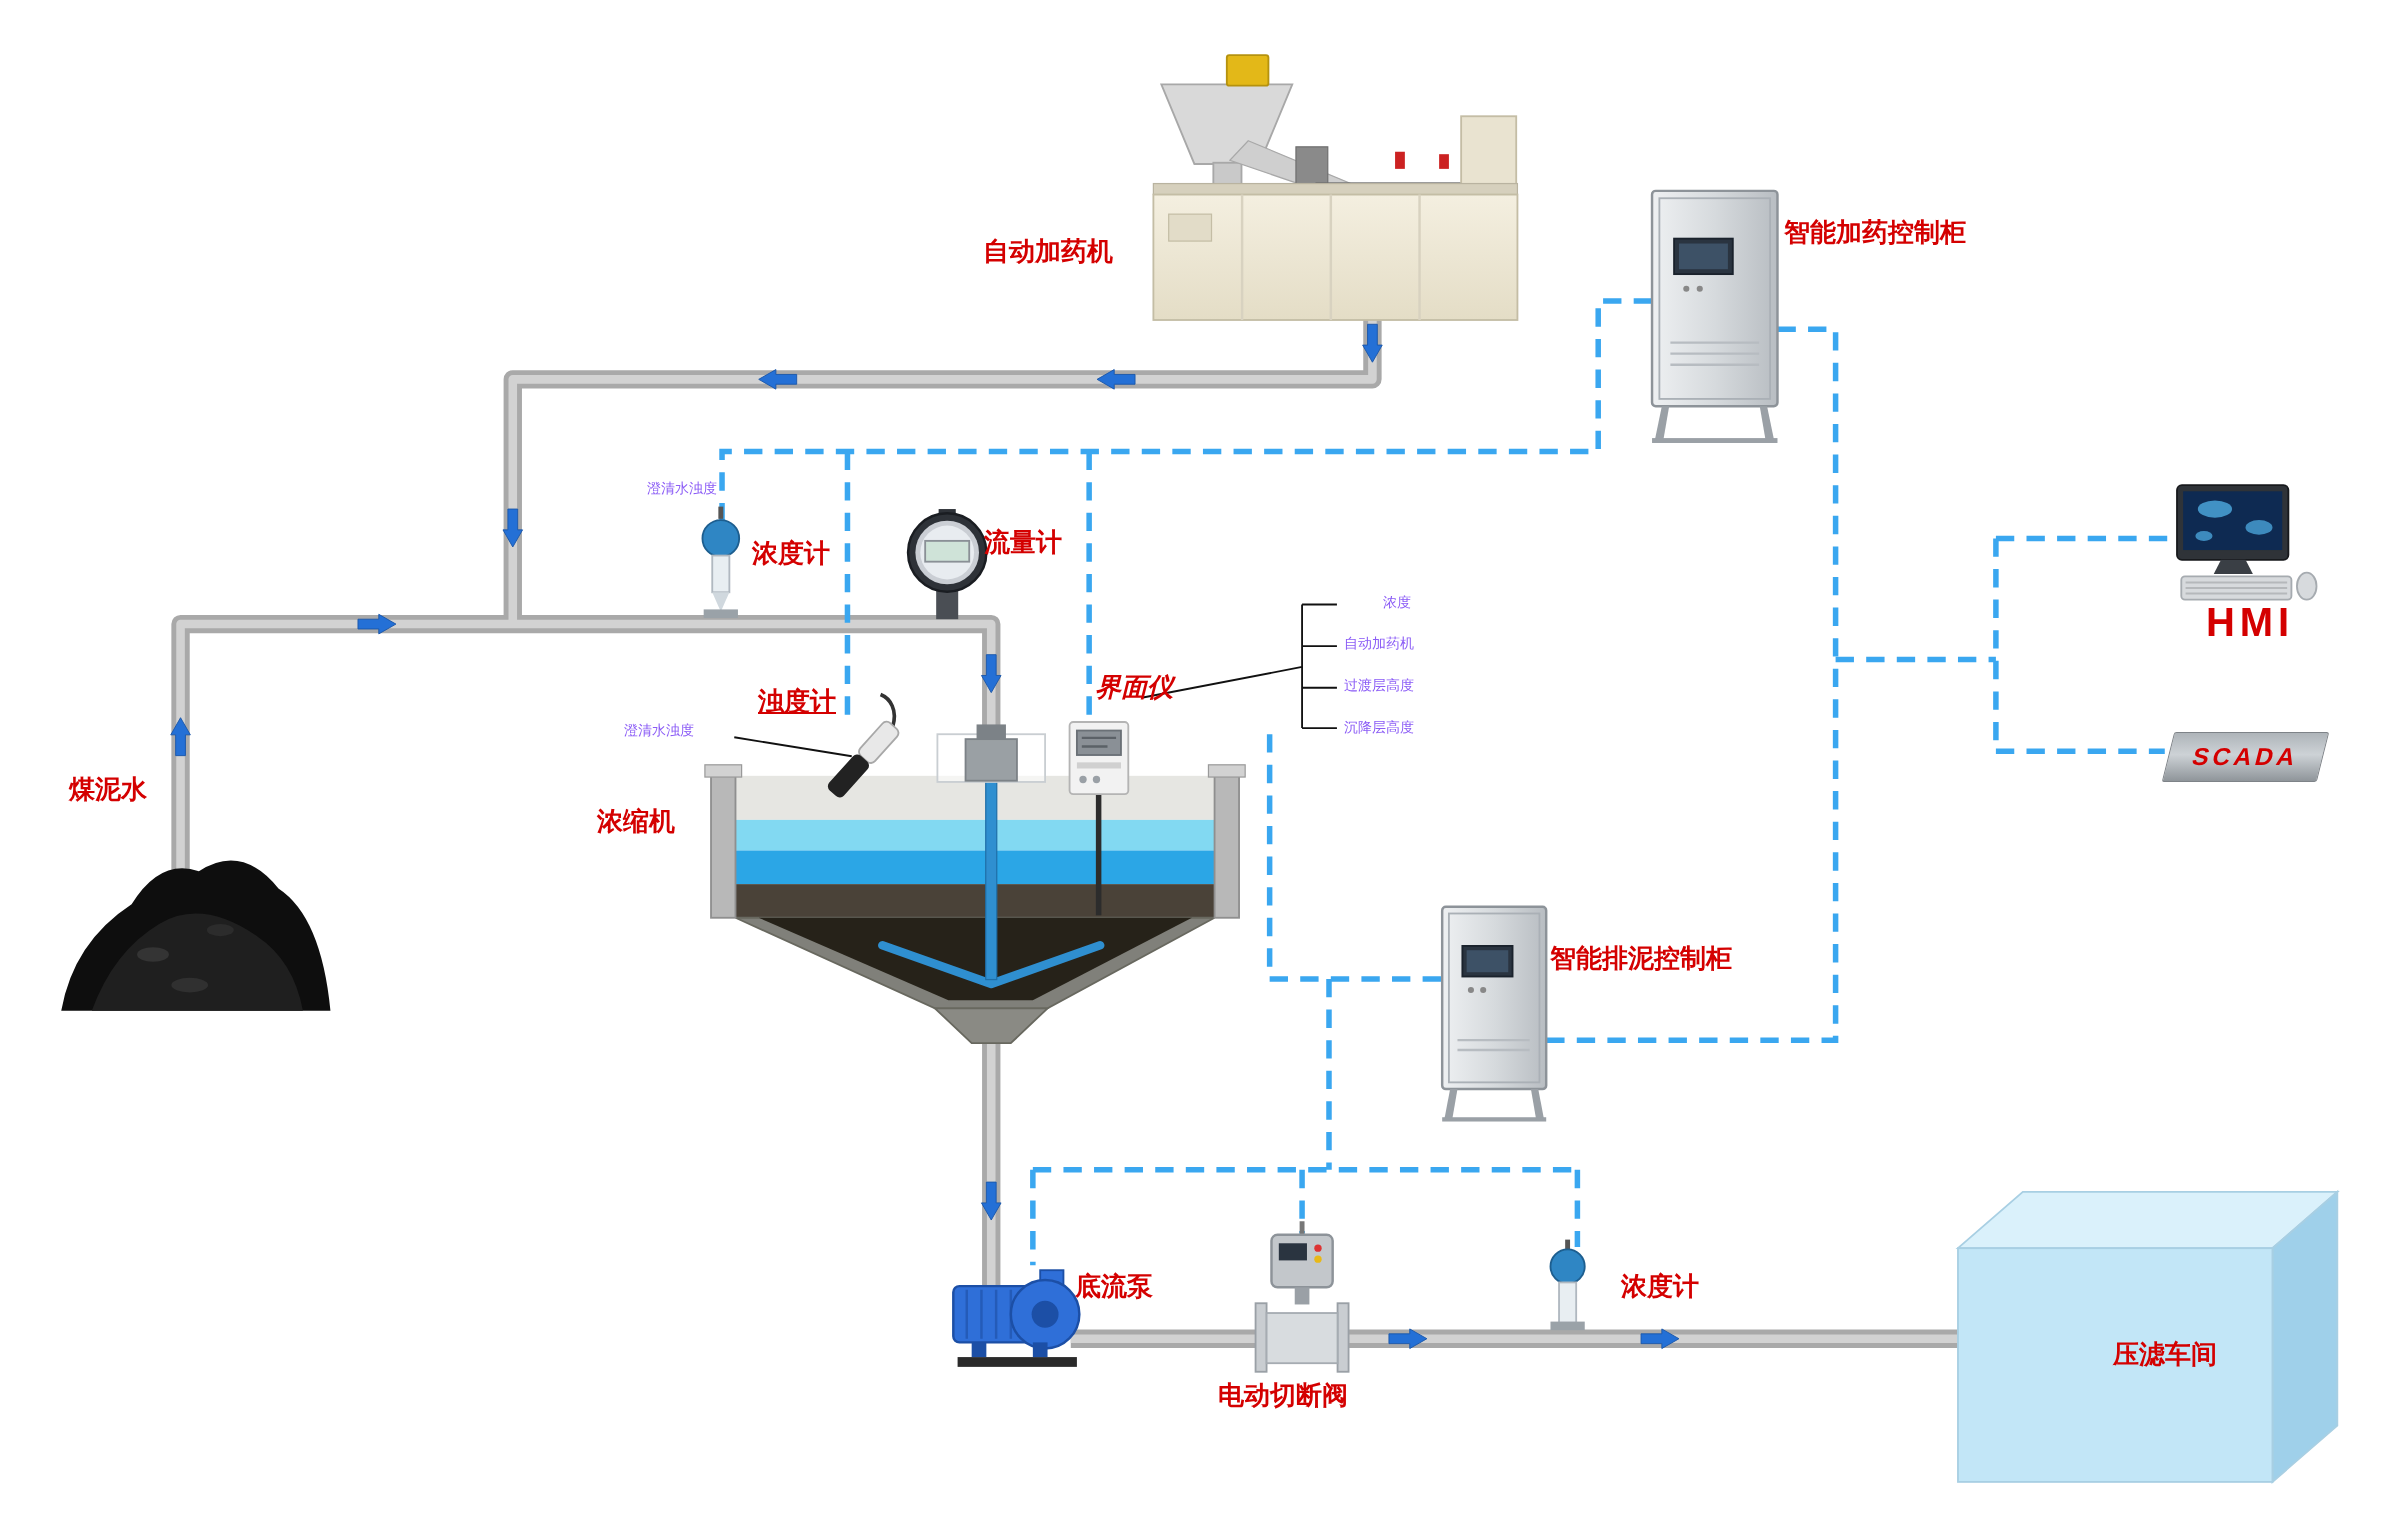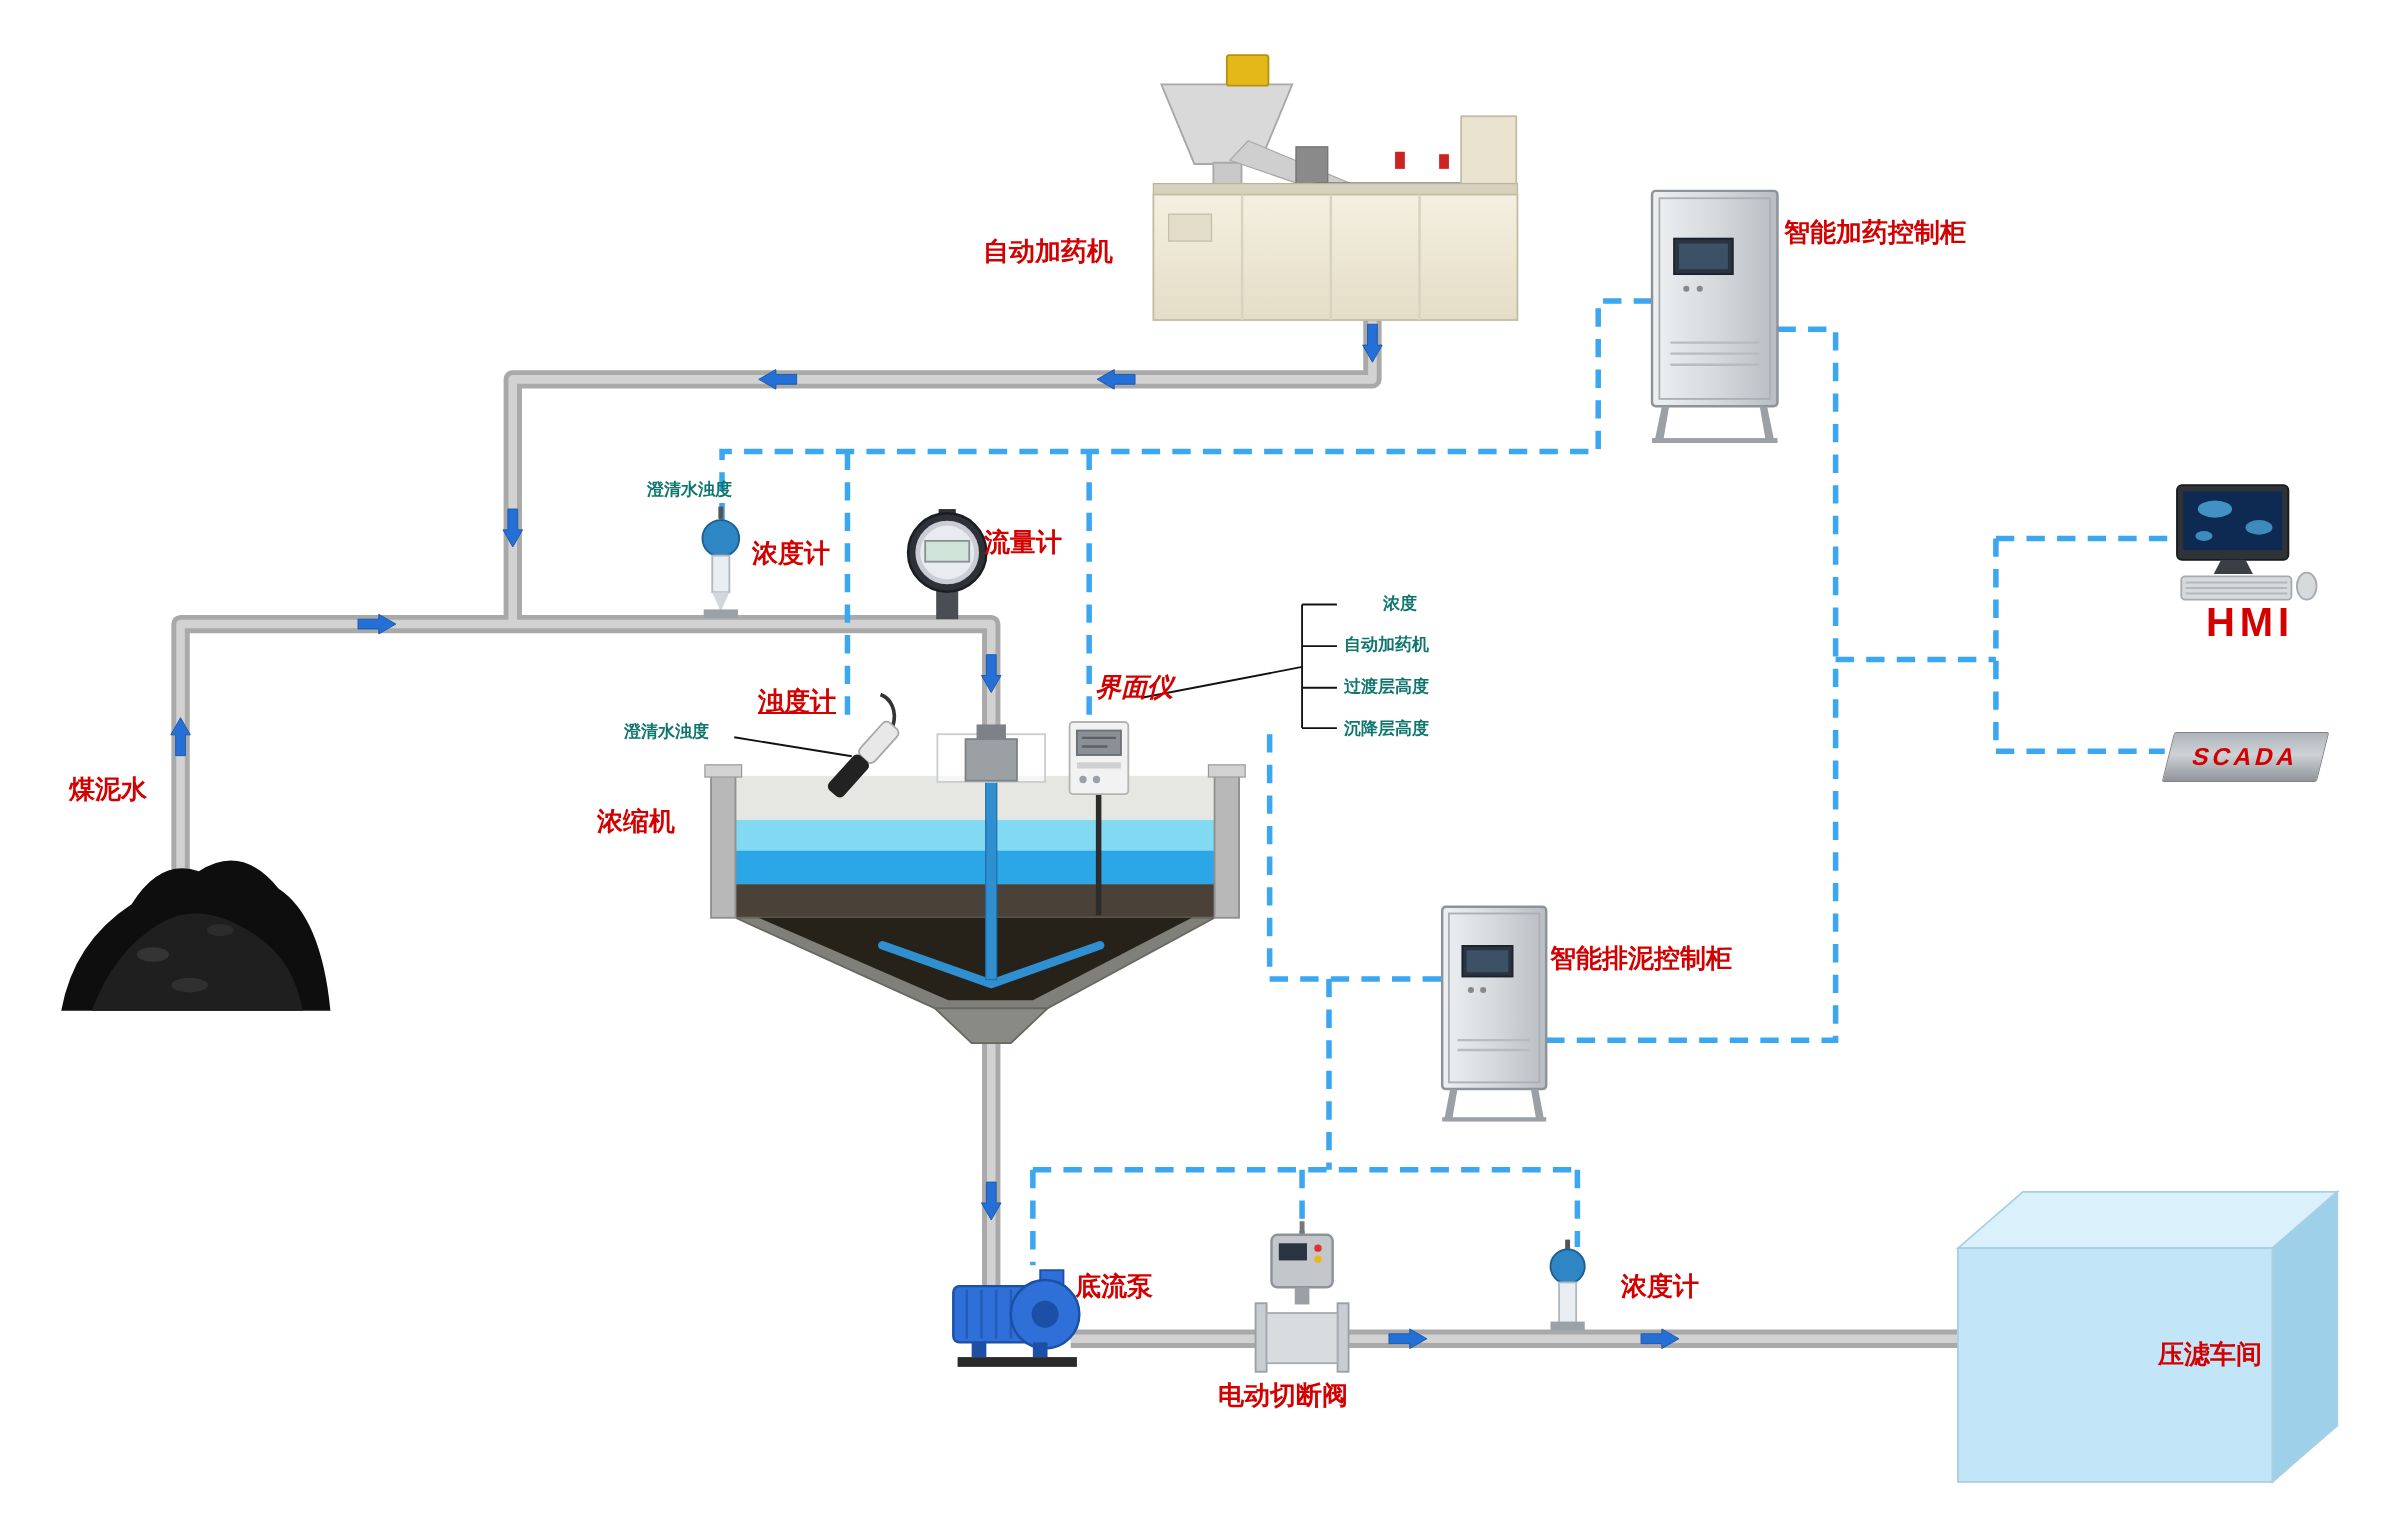--- a/index.html
+++ b/index.html
@@ -6,21 +6,21 @@
   #canvas {
     position:relative; width:2401px; height:1518px; background:#ffffff;
     overflow:hidden; font-family:"Liberation Sans", sans-serif;
   }
   #net { position:absolute; left:0; top:0; width:2401px; height:1518px; }
   .lbl-red {
     position:absolute; color:#d40000; font-weight:bold; font-size:26px;
     line-height:1.15; white-space:nowrap;
   }
   .lbl-black {
-    position:absolute; color:#0f766e; font-weight:700; font-size:17px;
+    position:absolute; color:#8b5cf6; font-weight:400; font-size:14px;
     line-height:1.1; white-space:nowrap;
   }
   .lbl-hmi { font-size:40px; letter-spacing:4.9px; }
   .arrow { fill:#2470d6; stroke:#1a57a8; stroke-width:1.5; }
   .pipe-base { fill:none; stroke:#a9a9a9; stroke-width:30; stroke-linejoin:round; stroke-linecap:butt; }
   .pipe-hi   { fill:none; stroke:#d2d2d2; stroke-width:14; stroke-linejoin:round; stroke-linecap:butt; }
   .sig { fill:none; stroke:#3aa7f0; stroke-width:9; stroke-dasharray:30 20; stroke-linecap:butt; }
   .callout { fill:none; stroke:#111111; stroke-width:3; }
   #scada-plate {
     position:absolute; left:2168px; top:732px; width:153px; height:48px;
@@ -274,16 +274,16 @@
 <div class="lbl-red" style="left:1784px; top:218px;">智能加药控制柜</div>
 <div class="lbl-red" style="left:1550px; top:944px;">智能排泥控制柜</div>
 <div class="lbl-red lbl-hmi" style="left:2206px; top:599px;">HMI</div>
 <div id="scada-plate">
       <span>SCADA</span>
     </div>
 
 <div class="lbl-red" style="left:1075px; top:1272px;">底流泵</div>
 <div class="lbl-red" style="left:1218px; top:1381px;">电动切断阀</div>
 <div class="lbl-red" style="left:1621px; top:1272px;">浓度计</div>
-<div class="lbl-red" style="left:2113px; top:1340px;margin-left:45px;">压滤车间</div>
+<div class="lbl-red" style="left:2113px; top:1340px;">压滤车间</div>
 
 </div>
 
 
 </body></html>

